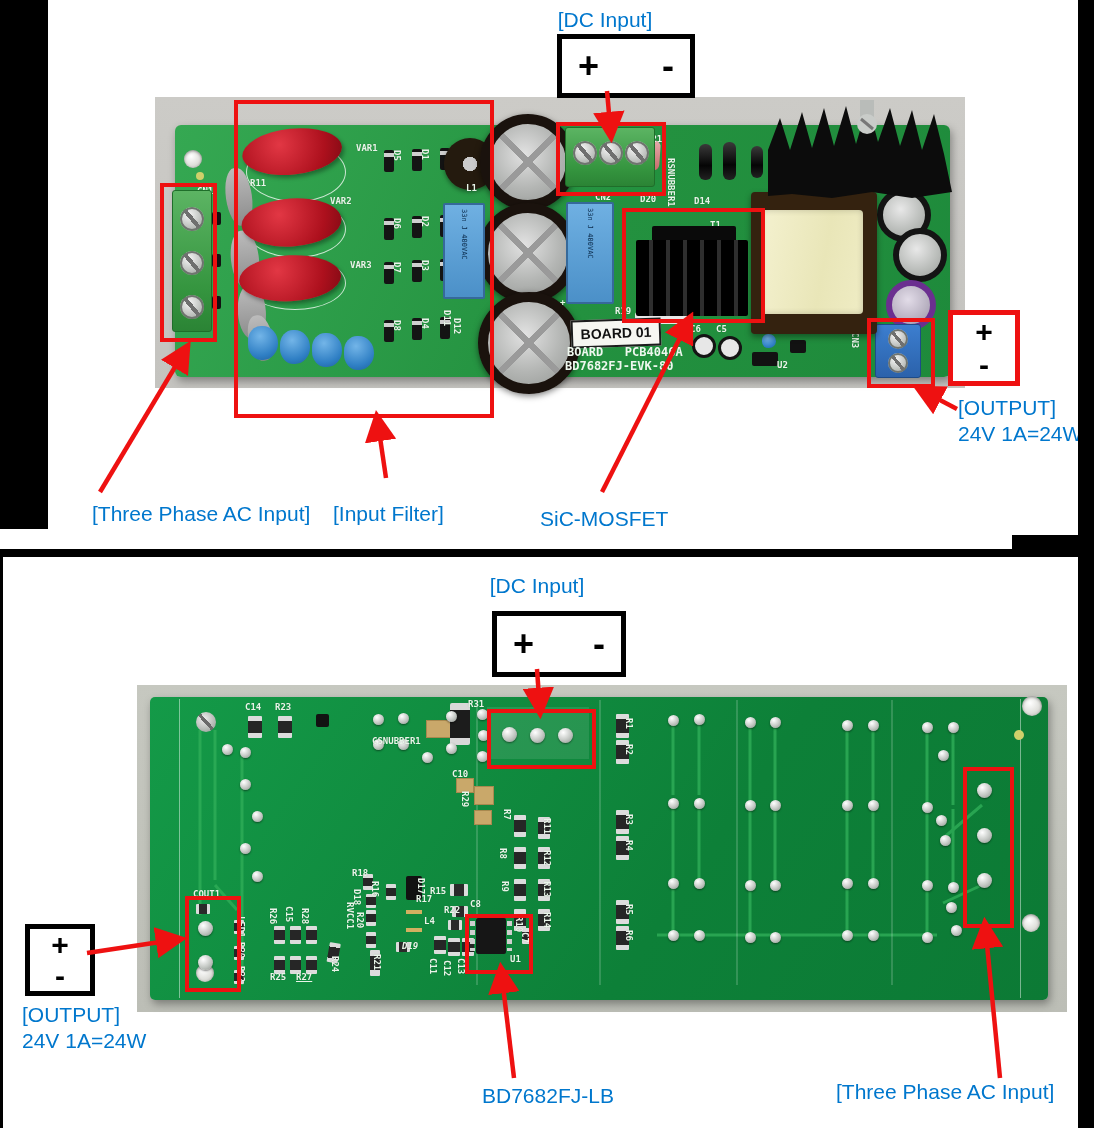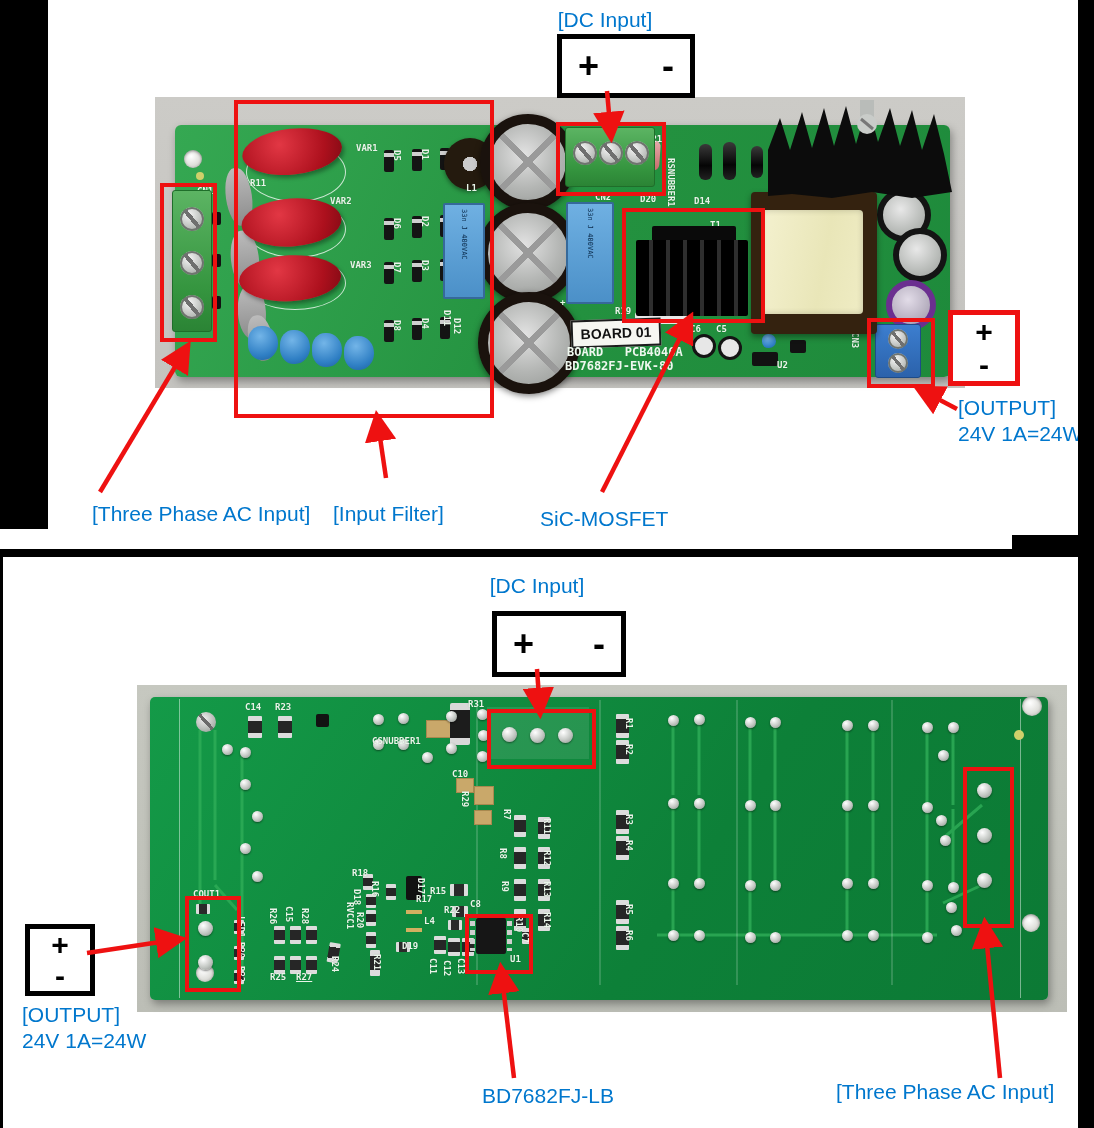--- a/index.html
+++ b/index.html
@@ -441,21 +441,21 @@
       <div class="it silk" style="left: 426px; top: 318px; transform: rotate(90deg);">D17</div>
       <div class="it silk" style="left: 430px; top: 326px;">R15</div>
       <div class="it silk" style="left: 470px; top: 339px;">C8</div>
       <div class="it silk" style="left: 444px; top: 345px;">R22</div>
       <div class="it silk" style="left: 380px; top: 321px; transform: rotate(90deg);">R16</div>
       <div class="it silk" style="left: 362px; top: 329px; transform: rotate(90deg);">D18</div>
       <div class="it silk" style="left: 416px; top: 334px;">R17</div>
       <div class="it silk" style="left: 355px; top: 342px; transform: rotate(90deg);">RVCC1</div>
       <div class="it silk" style="left: 365px; top: 352px; transform: rotate(90deg);">R20</div>
       <div class="it silk" style="left: 424px; top: 356px;">L4</div>
-      <div class="it silk" style="left: 402px; top: 381px;">D19</div>
+      <div class="it silk" style="left: 402px; top: 381px; font-style: italic;">D19</div>
       <div class="it silk" style="left: 382px; top: 394px; transform: rotate(90deg);">R21</div>
       <div class="it silk" style="left: 438px; top: 398px; transform: rotate(90deg);">C11</div>
       <div class="it silk" style="left: 452px; top: 400px; transform: rotate(90deg);">C12</div>
       <div class="it silk" style="left: 466px; top: 398px; transform: rotate(90deg);">C13</div>
       <div class="it silk" style="left: 510px; top: 394px;">U1</div>
       <div class="it silk" style="left: 530px; top: 372px; transform: rotate(90deg);">C7</div>
       <div class="it silk" style="left: 193px; top: 329px;">COUT1</div>
       <div class="it silk" style="left: 246px; top: 356px; transform: rotate(90deg);">LED1</div>
       <div class="it silk" style="left: 246px; top: 382px; transform: rotate(90deg);">R30</div>
       <div class="it silk" style="left: 246px; top: 406px; transform: rotate(90deg);">R32</div>

